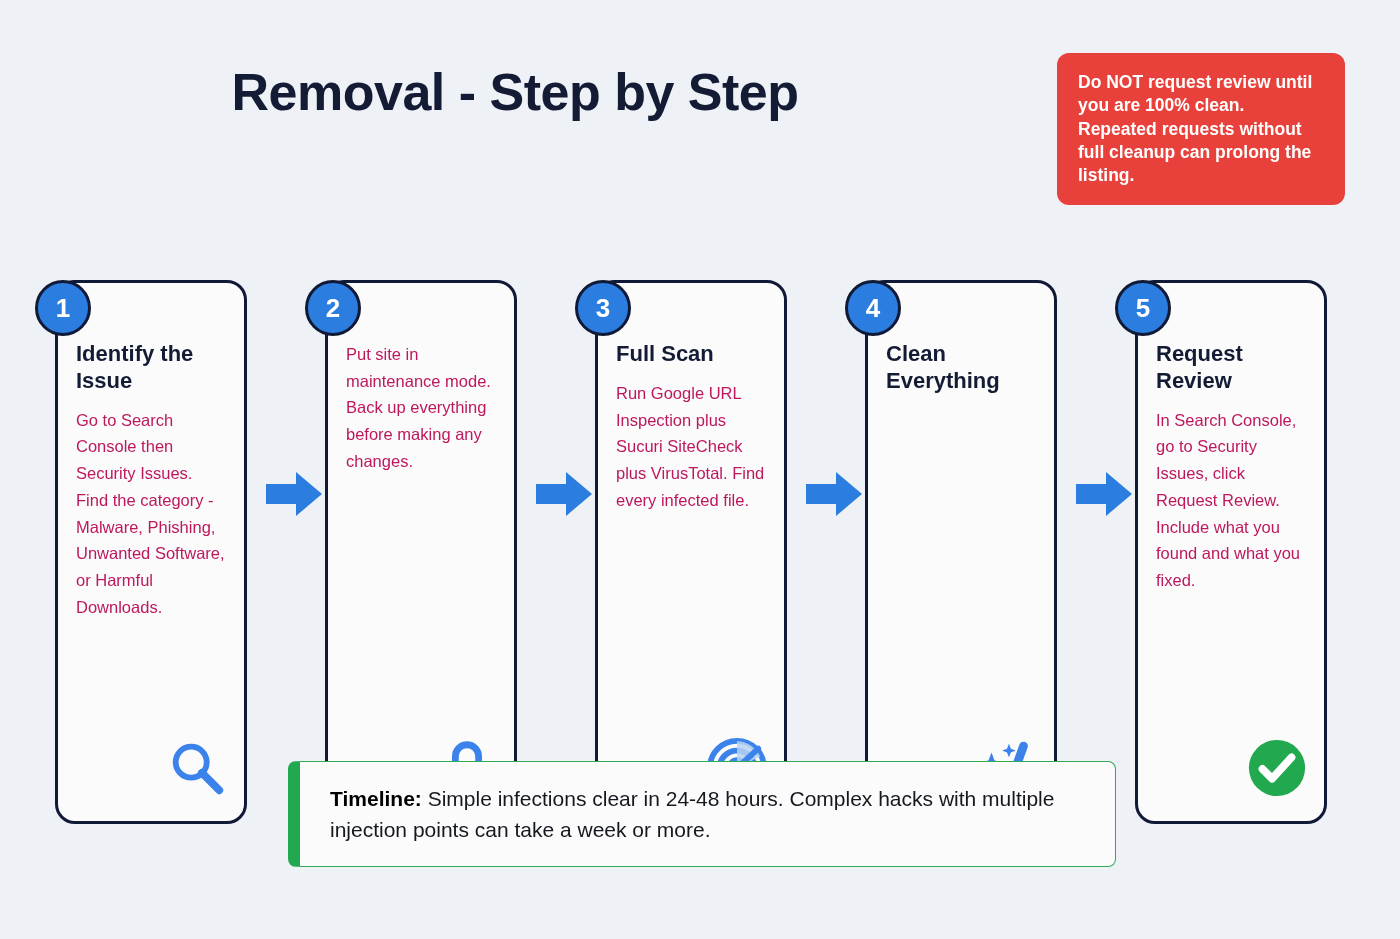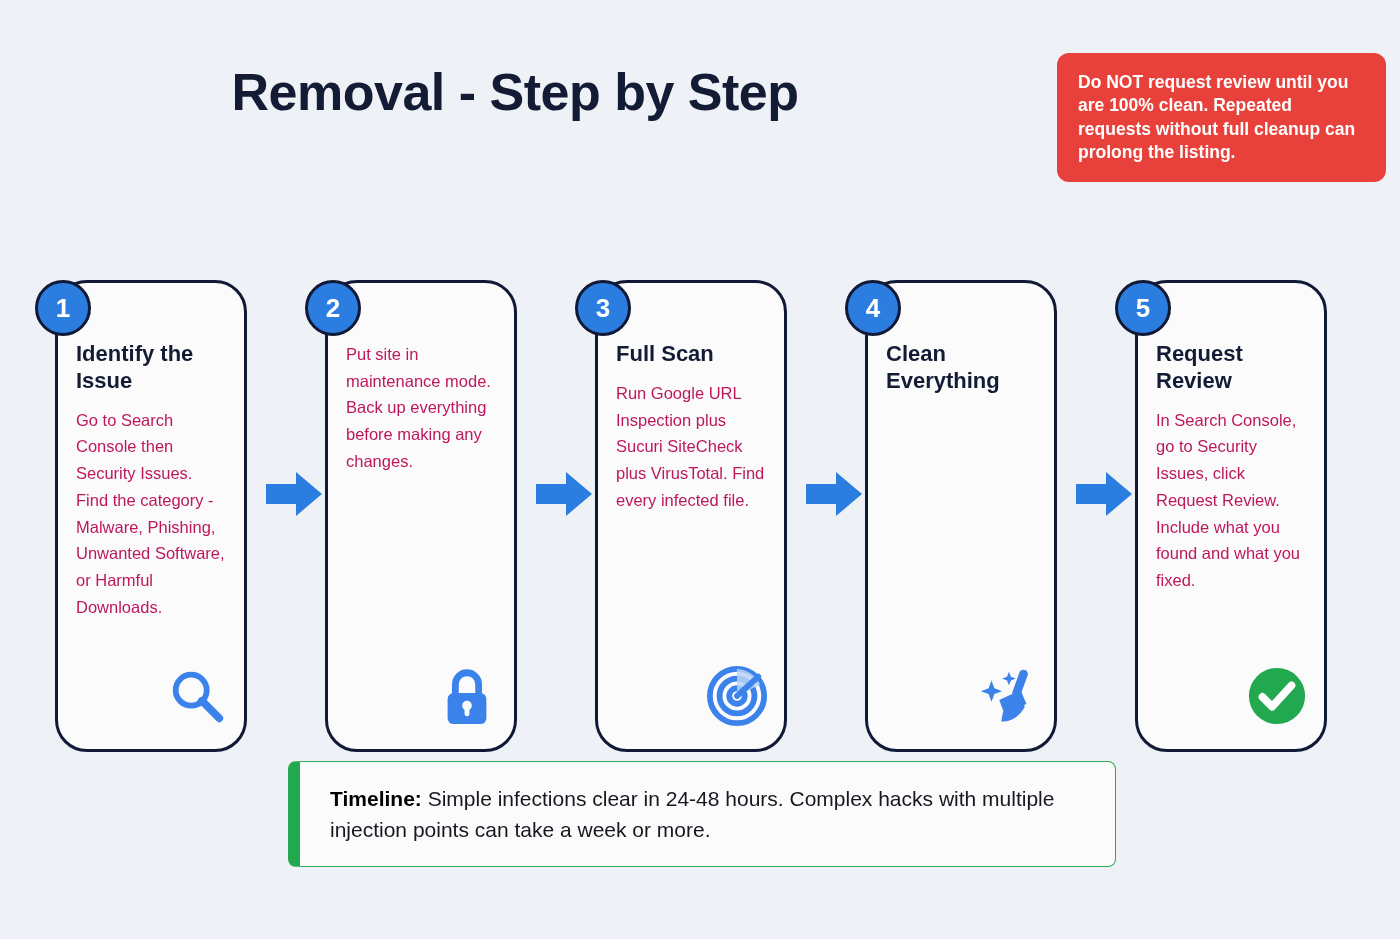--- a/index.html
+++ b/index.html
@@ -29,21 +29,21 @@
     color: #141c35;
     line-height: 1.18;
     letter-spacing: -0.5px;
   }
 
   
   .warning-box {
     position: absolute;
     left: 1057px;
     top: 53px;
-    width: 329px;
+    width: 288px;
     box-sizing: border-box;
     padding: 18px 20px 18px 21px;
     background: #e8403a;
     border-radius: 12px;
   }
   .warning-text {
     color: #ffffff;
     font-size: 17.5px;
     font-weight: bold;
     line-height: 1.33;
@@ -61,25 +61,25 @@
     position: absolute;
     top: 28px;
     width: 212px;
     height: 420px;
   }
   .step-card {
     position: absolute;
     left: 20px;
     top: 0;
     width: 192px;
-    height: 472px;
+    height: 544px;
     box-sizing: border-box;
     background: #fbfbfc;
     border: 3px solid #101936;
-    border-radius: 32px;
+    border-radius: 20px;
     padding: 58px 18px 16px 18px;
     overflow: hidden;
   }
   .step-badge {
     position: absolute;
     left: 0;
     top: 0;
     width: 56px;
     height: 56px;
     box-sizing: border-box;

